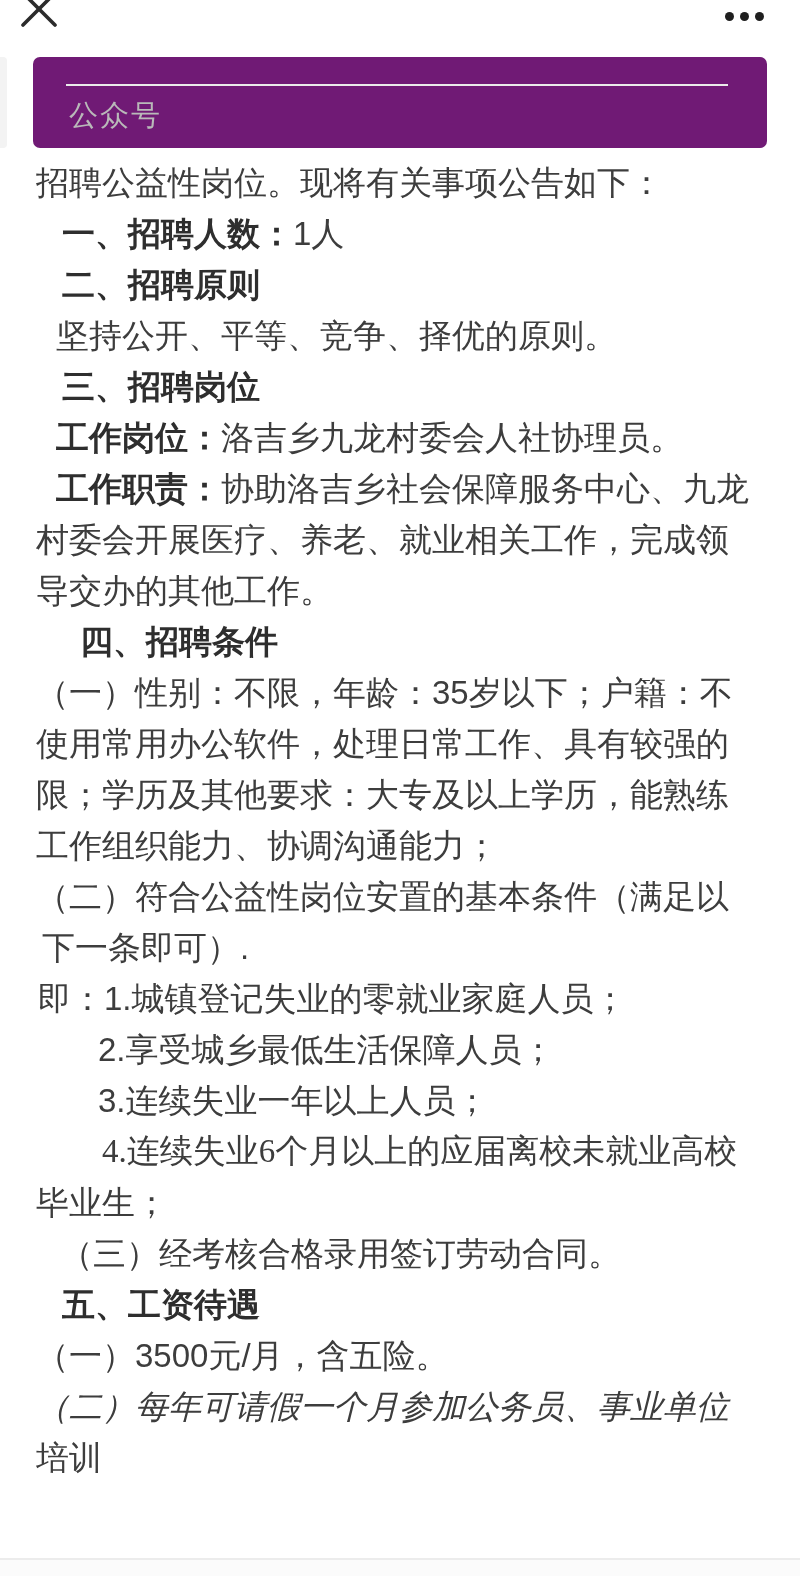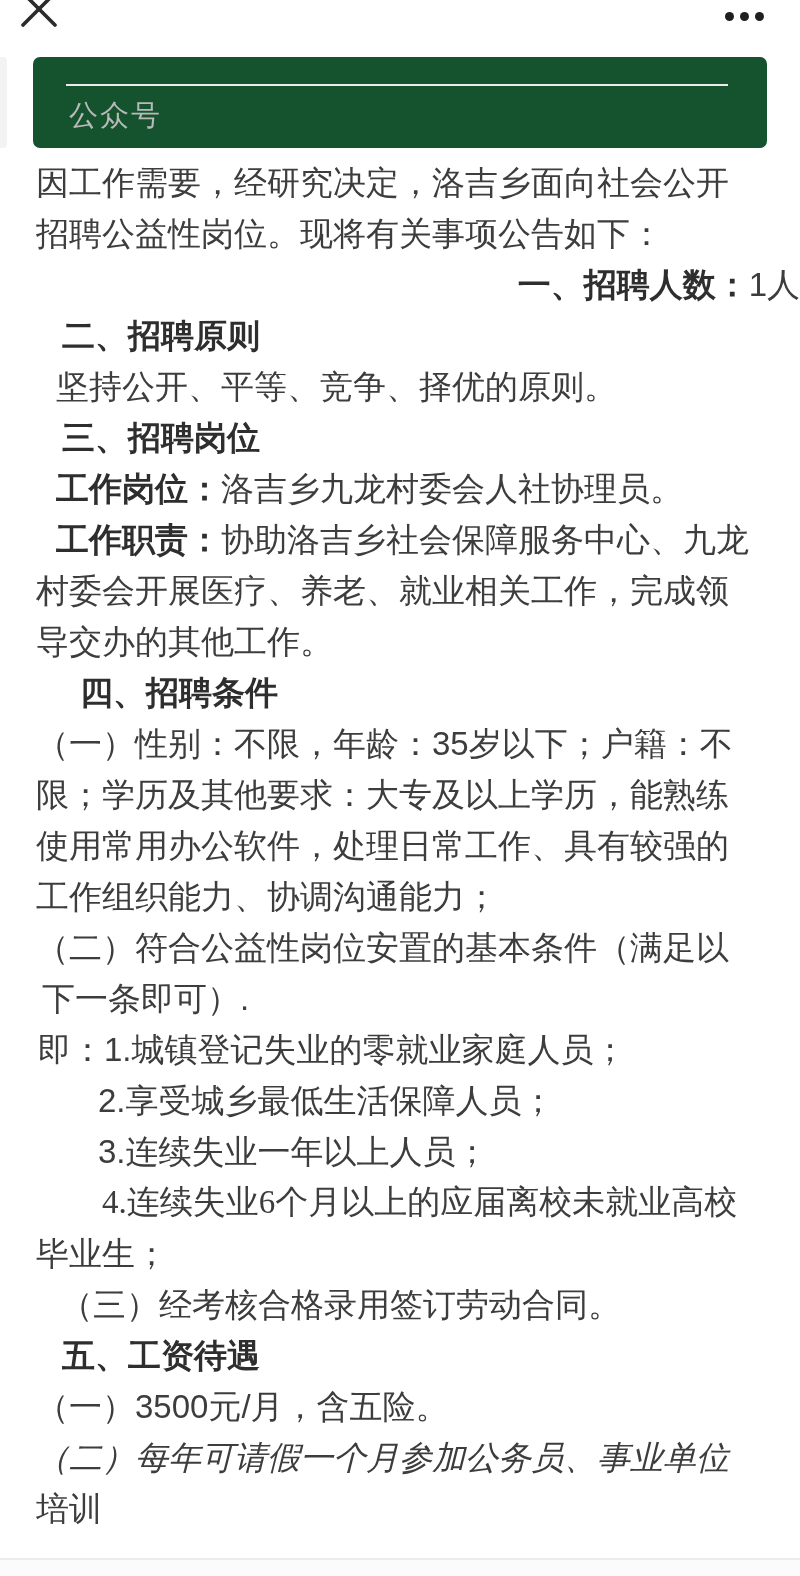--- a/index.html
+++ b/index.html
@@ -9,21 +9,21 @@
     font-family:"Liberation Sans","DejaVu Sans",sans-serif;
   }
   
   .titlebar{position:absolute;top:0;left:0;width:800px;height:48px;background:#ffffff;}
   .close-btn{position:absolute;left:20px;top:-10px;width:38px;height:38px;cursor:pointer;}
   .close-btn svg{display:block;}
   .more-btn{position:absolute;right:36px;top:6px;height:20px;display:flex;align-items:center;gap:6px;cursor:pointer;}
   .more-btn .dot{width:9px;height:9px;border-radius:50%;background:#1f1f1f;}
   
   .skeleton-sliver{position:absolute;left:0;top:57px;width:7px;height:91px;background:#f3f3f3;border-radius:0 4px 4px 0;}
-  .skeleton-card{position:absolute;left:33px;top:57px;width:734px;height:91px;background:#14532d;border-radius:7px;}
+  .skeleton-card{position:absolute;left:33px;top:57px;width:734px;height:91px;background:#701a75;border-radius:7px;}
   .skeleton-line{position:absolute;left:33px;top:27px;width:662px;height:2px;background:#ebebeb;}
   .skeleton-placeholder{
     position:absolute;left:36px;top:40px;height:36px;line-height:36px;
     font-size:29px;color:#b9b9b9;letter-spacing:2px;
   }
   
   .article{position:absolute;top:157px;left:0;width:800px;}
   .line{
     height:51px;line-height:51px;white-space:nowrap;
     font-size:33px;color:#3d3d3d;letter-spacing:0;
@@ -54,34 +54,33 @@
   </div>
 </div>
 
 <div class="skeleton-sliver"></div>
 <div class="skeleton-card">
   <div class="skeleton-line"></div>
   <div class="skeleton-placeholder">公众号</div>
 </div>
 
 <div class="article" id="article">
-    <div class="line" style="padding-left: 36px;"><span>因工作需要，经研究决定，洛吉乡面向社会公开</span></div>
     <div class="line" style="padding-left: 36px;"><span>招聘公益性岗位。现将有关事项公告如下：</span></div>
-    <div class="line" style="padding-left: 62px; text-align: right;"><span class="bold">一、招聘人数：</span><span>1人</span></div>
+    <div class="line" style="padding-left: 62px;"><span class="bold">一、招聘人数：</span><span>1人</span></div>
     <div class="line" style="padding-left: 62px;"><span class="bold">二、招聘原则</span></div>
     <div class="line" style="padding-left: 56px;"><span>坚持公开、平等、竞争、择优的原则。</span></div>
     <div class="line" style="padding-left: 62px;"><span class="bold">三、招聘岗位</span></div>
     <div class="line" style="padding-left: 56px;"><span class="bold">工作岗位：</span><span>洛吉乡九龙村委会人社协理员。</span></div>
     <div class="line" style="padding-left: 56px;"><span class="bold">工作职责：</span><span>协助洛吉乡社会保障服务中心、九龙</span></div>
     <div class="line" style="padding-left: 36px;"><span>村委会开展医疗、养老、就业相关工作，完成领</span></div>
     <div class="line" style="padding-left: 36px;"><span>导交办的其他工作。</span></div>
     <div class="line" style="padding-left: 62px; margin-left: 18px;"><span class="bold">四、招聘条件</span></div>
     <div class="line" style="padding-left: 36px;"><span>（一）性别：不限，年龄：35岁以下；户籍：不</span></div>
+    <div class="line" style="padding-left: 36px;"><span>使用常用办公软件，处理日常工作、具有较强的</span></div>
     <div class="line" style="padding-left: 36px;"><span>限；学历及其他要求：大专及以上学历，能熟练</span></div>
-    <div class="line" style="padding-left: 36px;"><span>使用常用办公软件，处理日常工作、具有较强的</span></div>
     <div class="line" style="padding-left: 36px;"><span>工作组织能力、协调沟通能力；</span></div>
     <div class="line" style="padding-left: 36px;"><span>（二）符合公益性岗位安置的基本条件（满足以</span></div>
     <div class="line" style="padding-left: 42px;"><span>下一条即可）.</span></div>
     <div class="line" style="padding-left: 38px;"><span>即：1.城镇登记失业的零就业家庭人员；</span></div>
     <div class="line" style="padding-left: 98px;"><span>2.享受城乡最低生活保障人员；</span></div>
     <div class="line" style="padding-left: 98px;"><span>3.连续失业一年以上人员；</span></div>
     <div class="line" style="padding-left: 102px; font-family: Liberation Serif, serif;"><span>4.连续失业6个月以上的应届离校未就业高校</span></div>
     <div class="line" style="padding-left: 36px;"><span>毕业生；</span></div>
     <div class="line" style="padding-left: 36px; margin-left: 24px;"><span>（三）经考核合格录用签订劳动合同。</span></div>
     <div class="line" style="padding-left: 62px;"><span class="bold">五、工资待遇</span></div>

